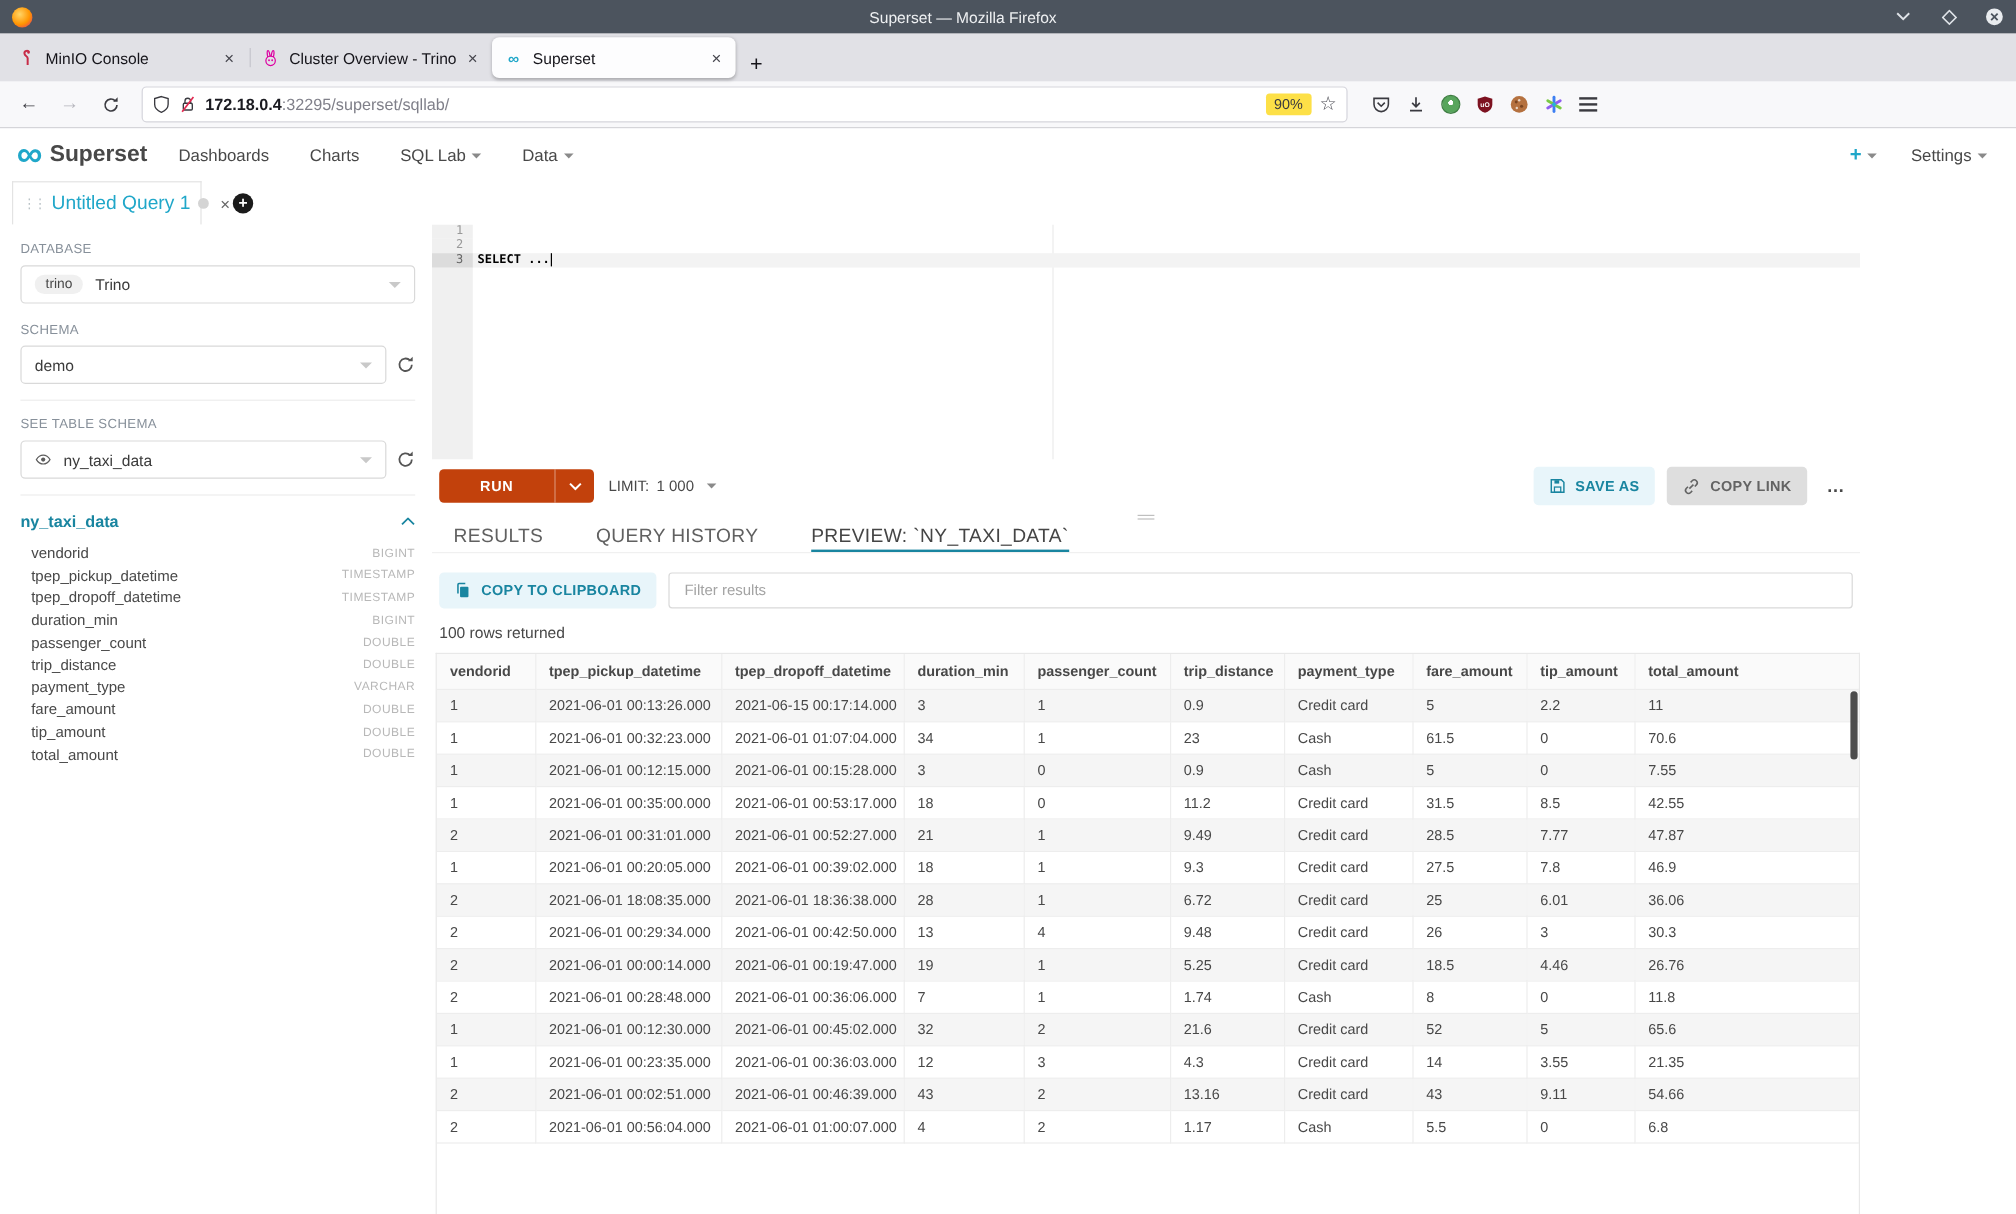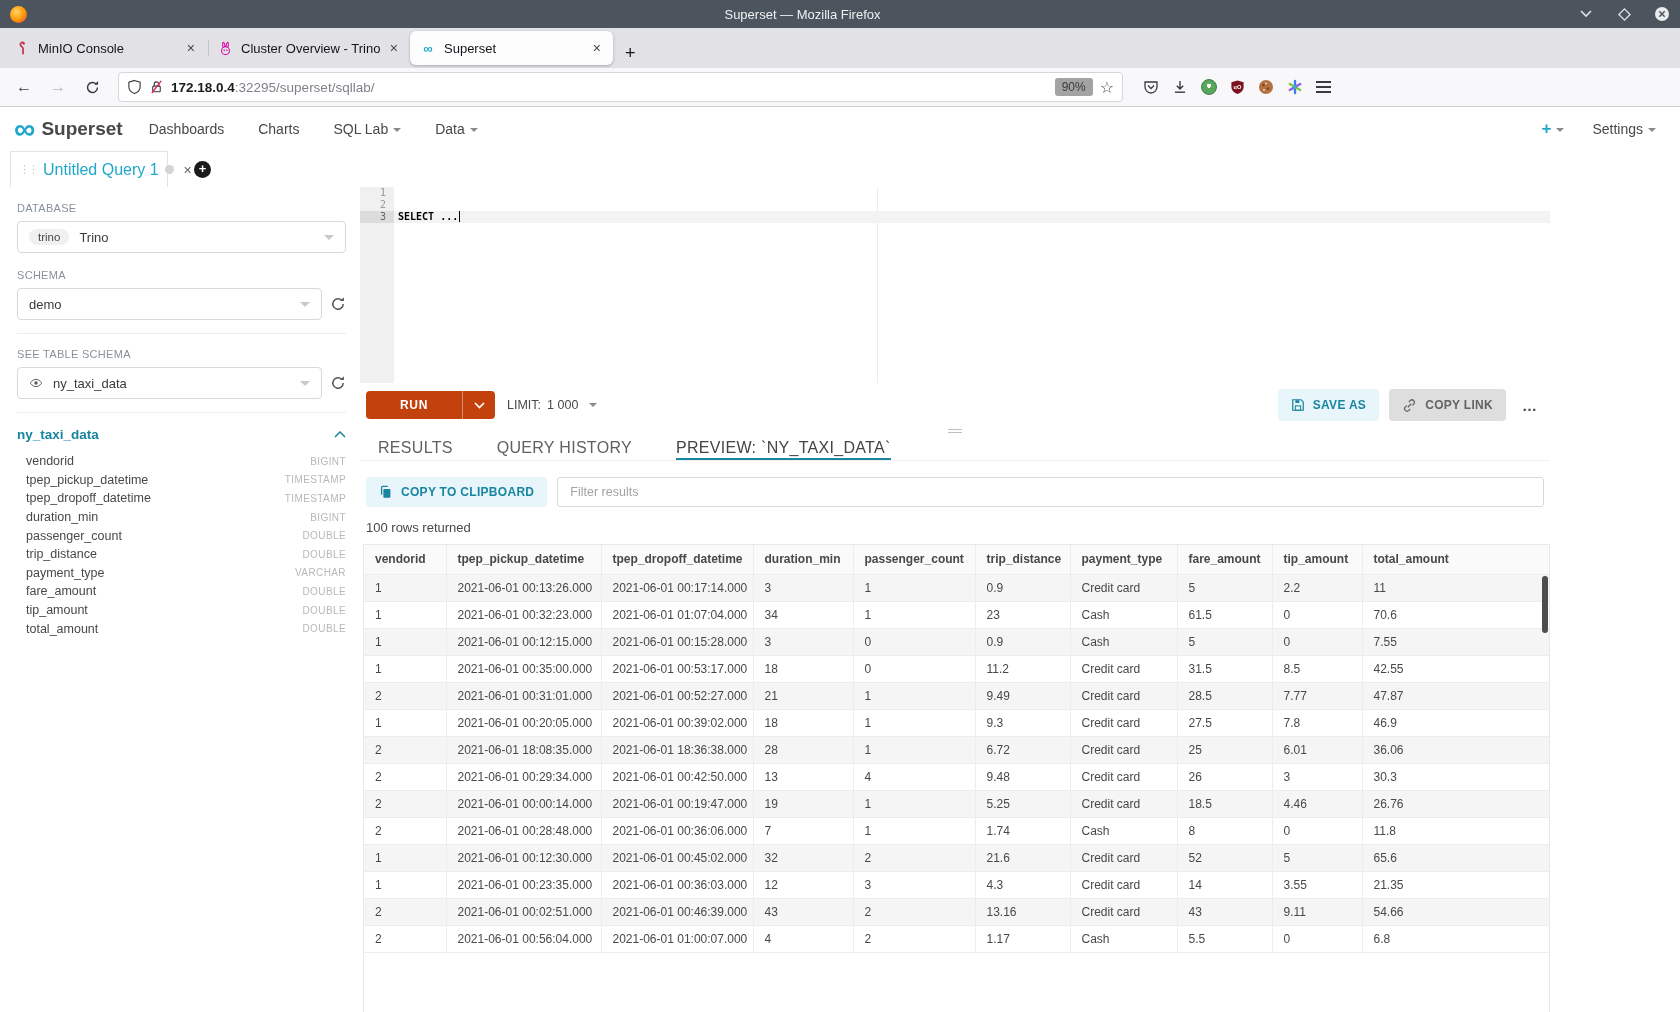--- a/index.html
+++ b/index.html
@@ -23,21 +23,21 @@
   .btab .tab-close { color:#45454d; font-size:14px; padding:0 4px; }
   .newtab-btn { font-size:18px; color:#15141a; padding:0 12px 4px 12px; }
   .inf { color:#20a7c9; font-weight:bold; }
 
   .navbar { height:39px; background:#f8f8fa; border-bottom:1px solid #ccccd2; display:flex; align-items:center; padding:0 10px; gap:6px; flex:0 0 auto; }
   .nav-btn { width:28px; height:28px; display:flex; align-items:center; justify-content:center; font-size:16px; color:#3a3a40; }
   .nav-btn.disabled { color:#b6b6bd; }
   .urlbar { flex:0 0 1005px; height:30px; margin-left:6px; background:#fff; border:1px solid #d5d5dc; border-radius:4px; display:flex; align-items:center; padding:0 8px; gap:7px; }
   .url-text { flex:1; font-size:13.5px; color:#1b1b21; }
   .url-text .muted { color:#80808a; }
-  .zoom-badge { background:#a3a3a3; color:#39393f; border-radius:3px; font-size:12px; padding:2px 7px; }
+  .zoom-badge { background:#fde047; color:#39393f; border-radius:3px; font-size:12px; padding:2px 7px; }
   .star { font-size:16px; color:#4a4a52; }
   .nav-right { display:flex; align-items:center; gap:13px; margin-left:14px; }
   .ext-circle { width:16px; height:16px; border-radius:50%; }
   .hamburger { display:flex; flex-direction:column; gap:3px; }
   .hamburger i { display:block; width:15px; height:1.8px; background:#3a3a40; }
 
   
   .app-header { height:44px; background:#fff; display:flex; align-items:center; padding:0 14px; flex:0 0 auto; }
   .brand { display:flex; align-items:center; gap:6px; margin-right:26px; }
   .brand .logo-inf { font-size:30px; font-weight:bold; color:#20a7c9; line-height:28px; }
@@ -496,21 +496,21 @@
                 <th>payment_type</th>
                 <th>fare_amount</th>
                 <th>tip_amount</th>
                 <th>total_amount</th>
               </tr>
             </thead>
           <tbody>
               <tr>
                 <td>1</td>
                 <td>2021-06-01 00:13:26.000</td>
-                <td>2021-06-01 00:17:14.000</td>
+                <td>2021-06-15 00:17:14.000</td>
                 <td>3</td>
                 <td>1</td>
                 <td>0.9</td>
                 <td>Credit card</td>
                 <td>5</td>
                 <td>2.2</td>
                 <td>11</td>
               </tr>
               <tr>
                 <td>1</td>

